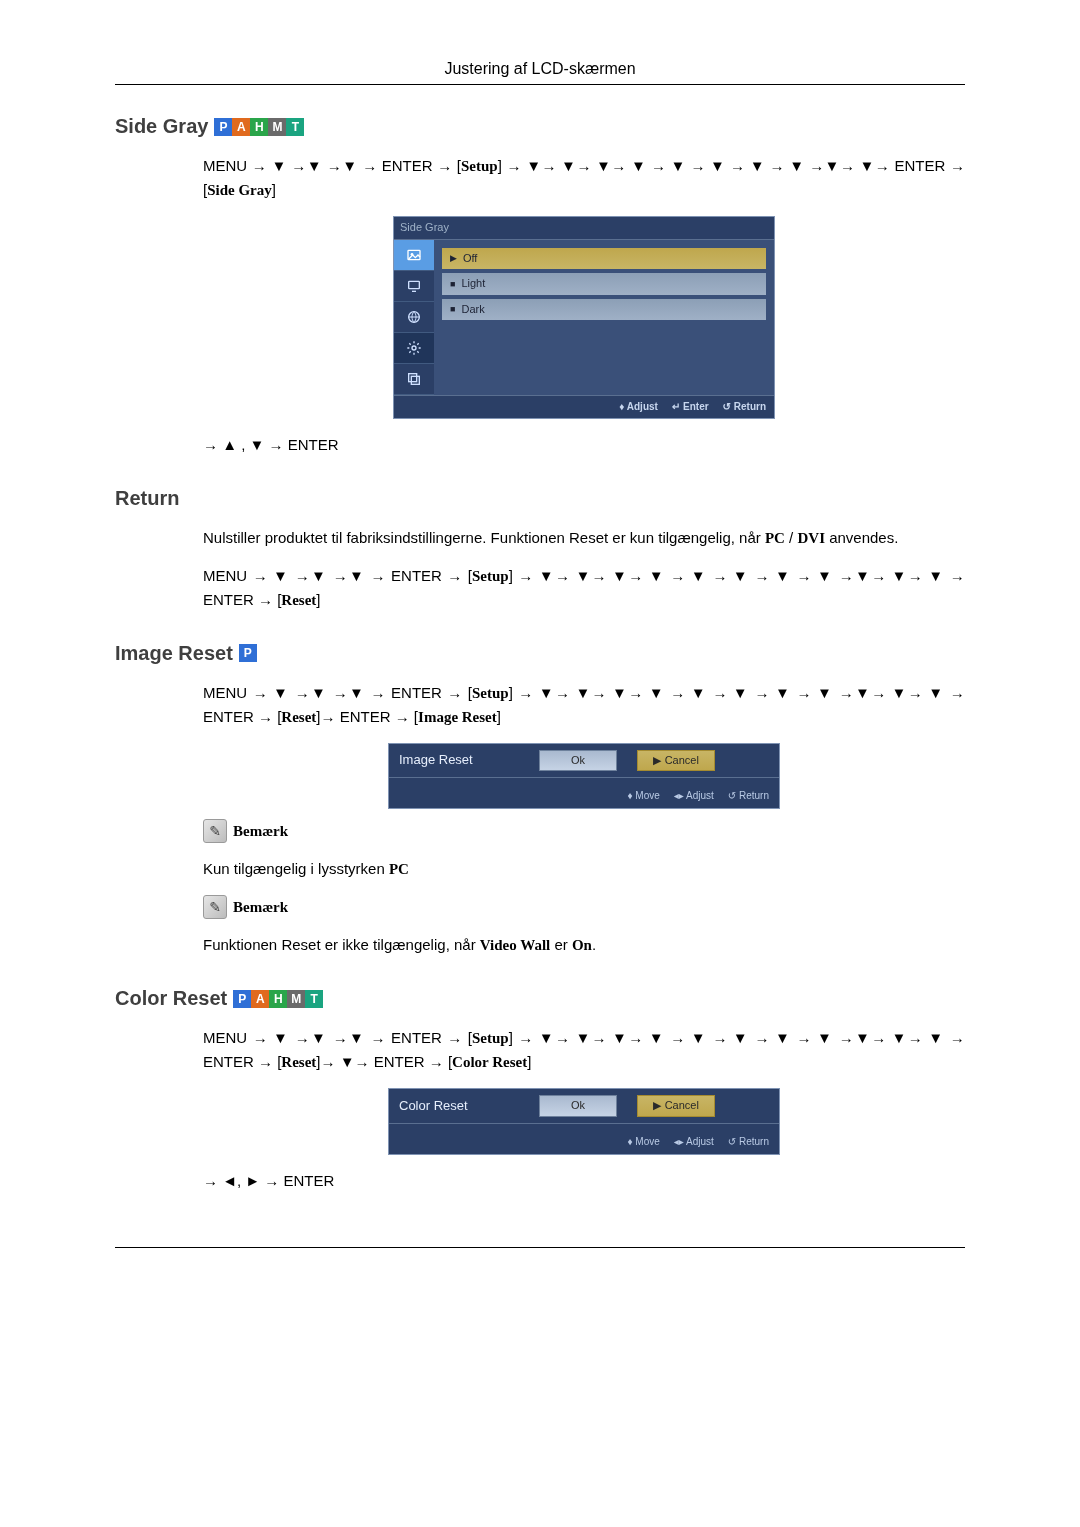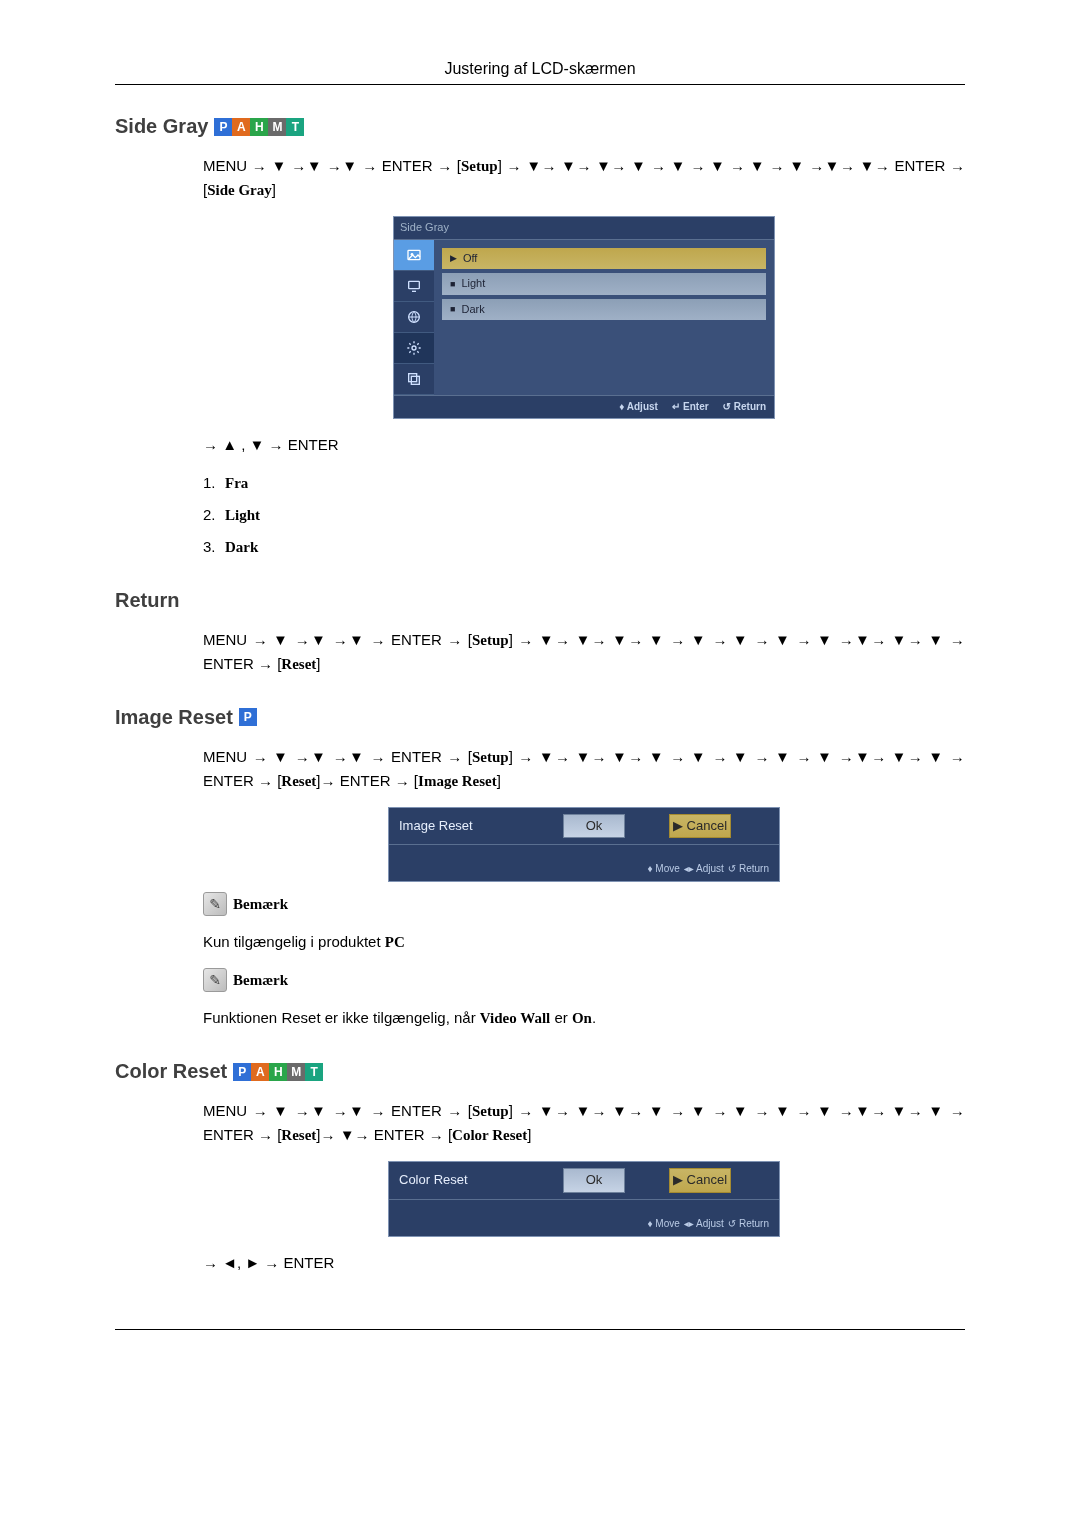--- a/index.html
+++ b/index.html
@@ -156,40 +156,39 @@
     gap:20px;
   }
   .osd-dialog-title{
     flex:0 0 120px;
     color:#e6eefc;
     font-size:13px;
   }
   .osd-btn{
     flex:0 0 60px;
     text-align:center;
-    font-size:13px;
-    padding:1px 0;
+    font-size:11px;
+    padding:1px 8px;
     color:#2a2a2a;
-    margin-left:24px;
   }
   .osd-btn.ok{
     background: linear-gradient(#a9b9cf,#c6d3e5);
     border:1px solid #6e819c;
   }
   .osd-btn.cancel{
     background: linear-gradient(#c8b565,#bfa74d);
     border:1px solid #a58b30;
   }
   .osd-dialog-foot{
     display:flex;
     justify-content:flex-end;
-    gap:4px;
+    gap:14px;
     font-size:10px;
     color:#b9cae5;
-    padding:16px 10px 4px;
+    padding:10px 10px 4px;
     border-top:1px solid #5a6f90;
   }
 
   .note-line{
     display:flex;
     align-items:center;
     gap:6px;
     margin: 4px 0;
   }
   .note-icon{
@@ -300,31 +299,29 @@
         <div class="osd-foot">
           <span>♦ Adjust</span>
           <span>↵ Enter</span>
           <span>↺ Return</span>
         </div>
       </div>
 
       <div class="para">→ ▲ , ▼ → ENTER</div>
 
 
-      <div class="list">
-        <div class="list-item"><span class="num">1.</span><span class="bold">Fra</span></div>
-        <div class="list-item"><span class="num">2.</span><span class="bold">Light</span></div>
-        <div class="list-item"><span class="num">3.</span><span class="bold">Dark</span></div>
-      </div>
     </div>
 
     <h2 class="section">
       <span>Return</span>
     </h2>
     <div class="indent">
+      <div class="para">
+        <span>Nulstiller produktet til fabriksindstillingerne. Funktionen Reset er kun tilgængelig, når </span><span class="bold">PC</span><span> / </span><span class="bold">DVI</span><span> anvendes.</span>
+      </div>
       <div class="para">
         <span>MENU</span> <span>→</span>
         <span>▼</span> <span>→</span><span>▼</span> <span>→</span><span>▼</span>
         <span>→</span> <span>ENTER</span> <span>→</span>
         [<span class="bold">Setup</span>] <span>→</span>
         <span>▼</span><span>→</span>
         <span>▼</span><span>→</span>
         <span>▼</span><span>→</span>
         <span>▼</span> <span>→</span>
         <span>▼</span> <span>→</span>
@@ -378,21 +375,21 @@
           <span>↺ Return</span>
         </div>
       </div>
 
 
       <div class="note-line">
         <span class="note-icon">✎</span>
         <span class="bold">Bemærk</span>
       </div>
       <div class="para">
-        <span>Kun tilgængelig i produktet </span><span class="bold">PC</span>
+        <span>Kun tilgængelig i lysstyrken </span><span class="bold">PC</span>
       </div>
 
       <div class="note-line">
         <span class="note-icon">✎</span>
         <span class="bold">Bemærk</span>
       </div>
       <div class="para">
         <span>Funktionen Reset er ikke tilgængelig, når </span><span class="bold">Video Wall</span><span> er </span><span class="bold">On</span><span>.</span>
       </div>
     </div>

